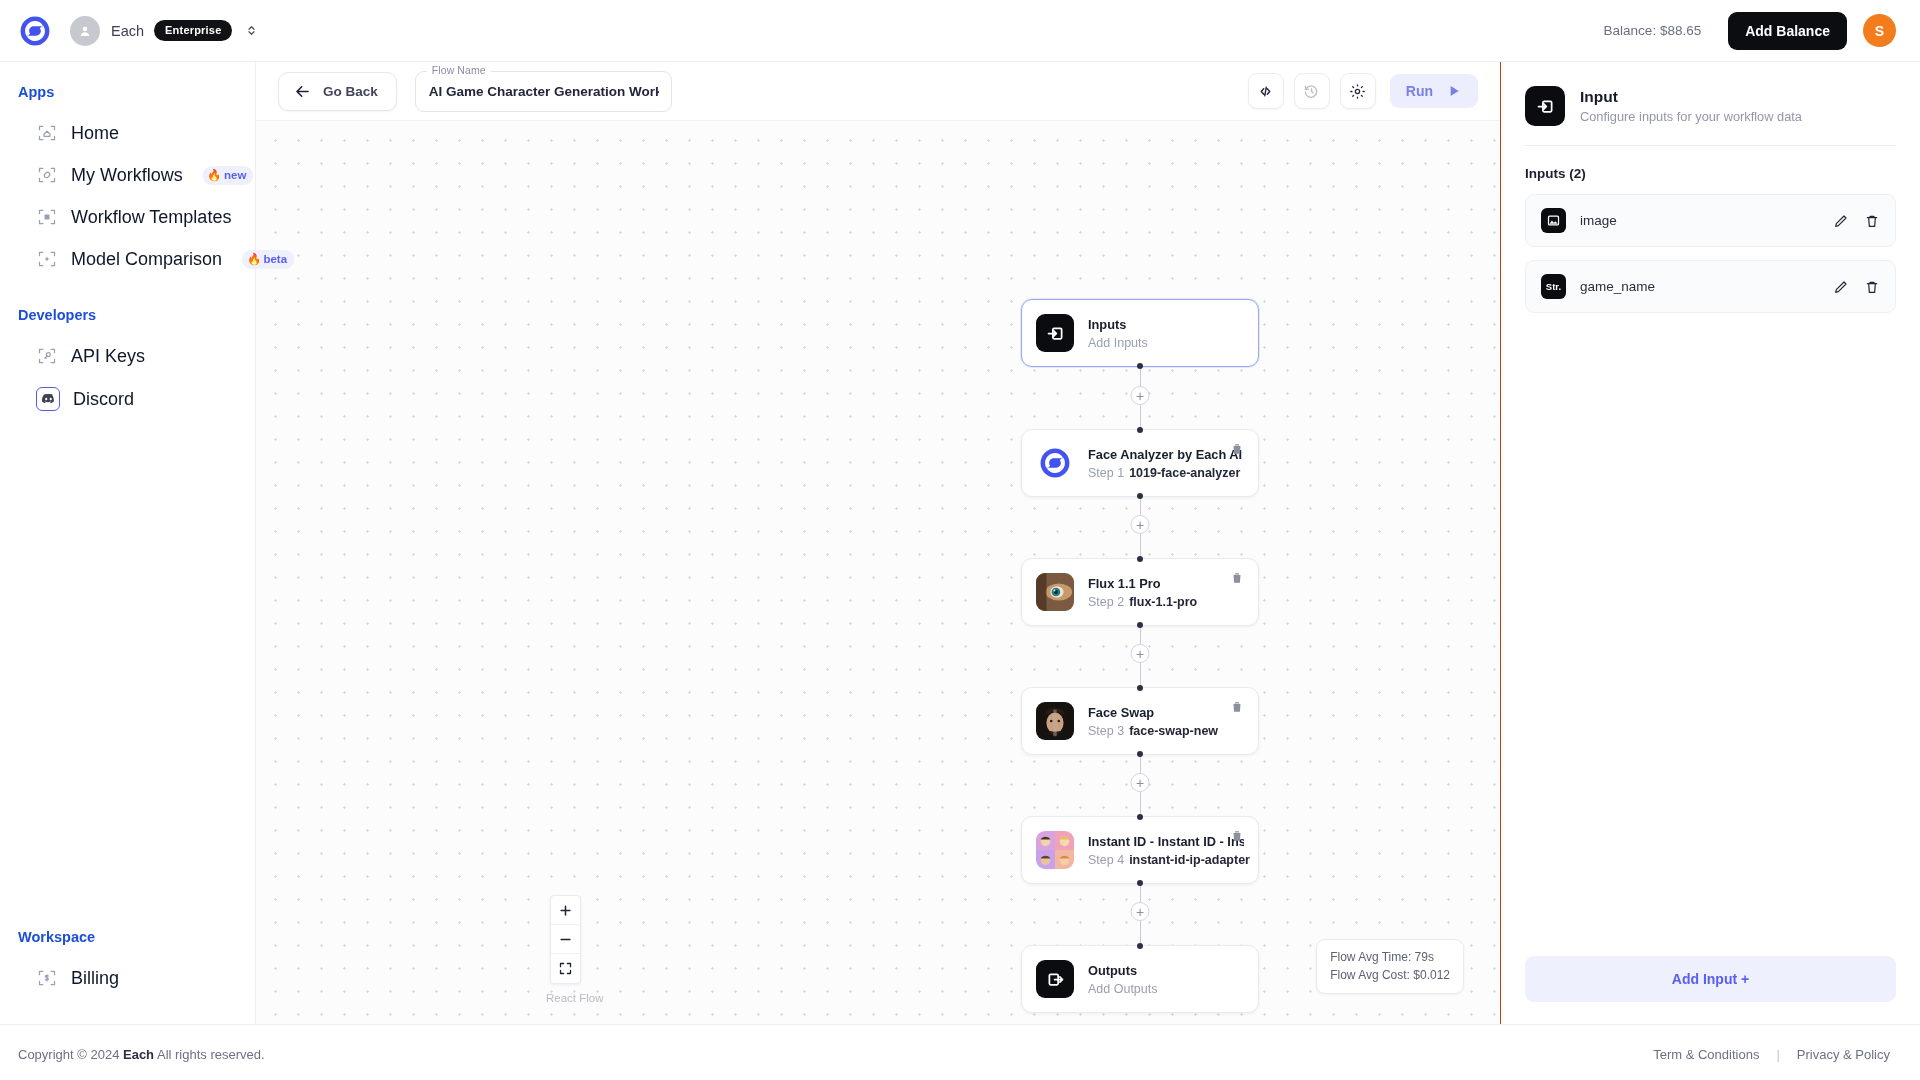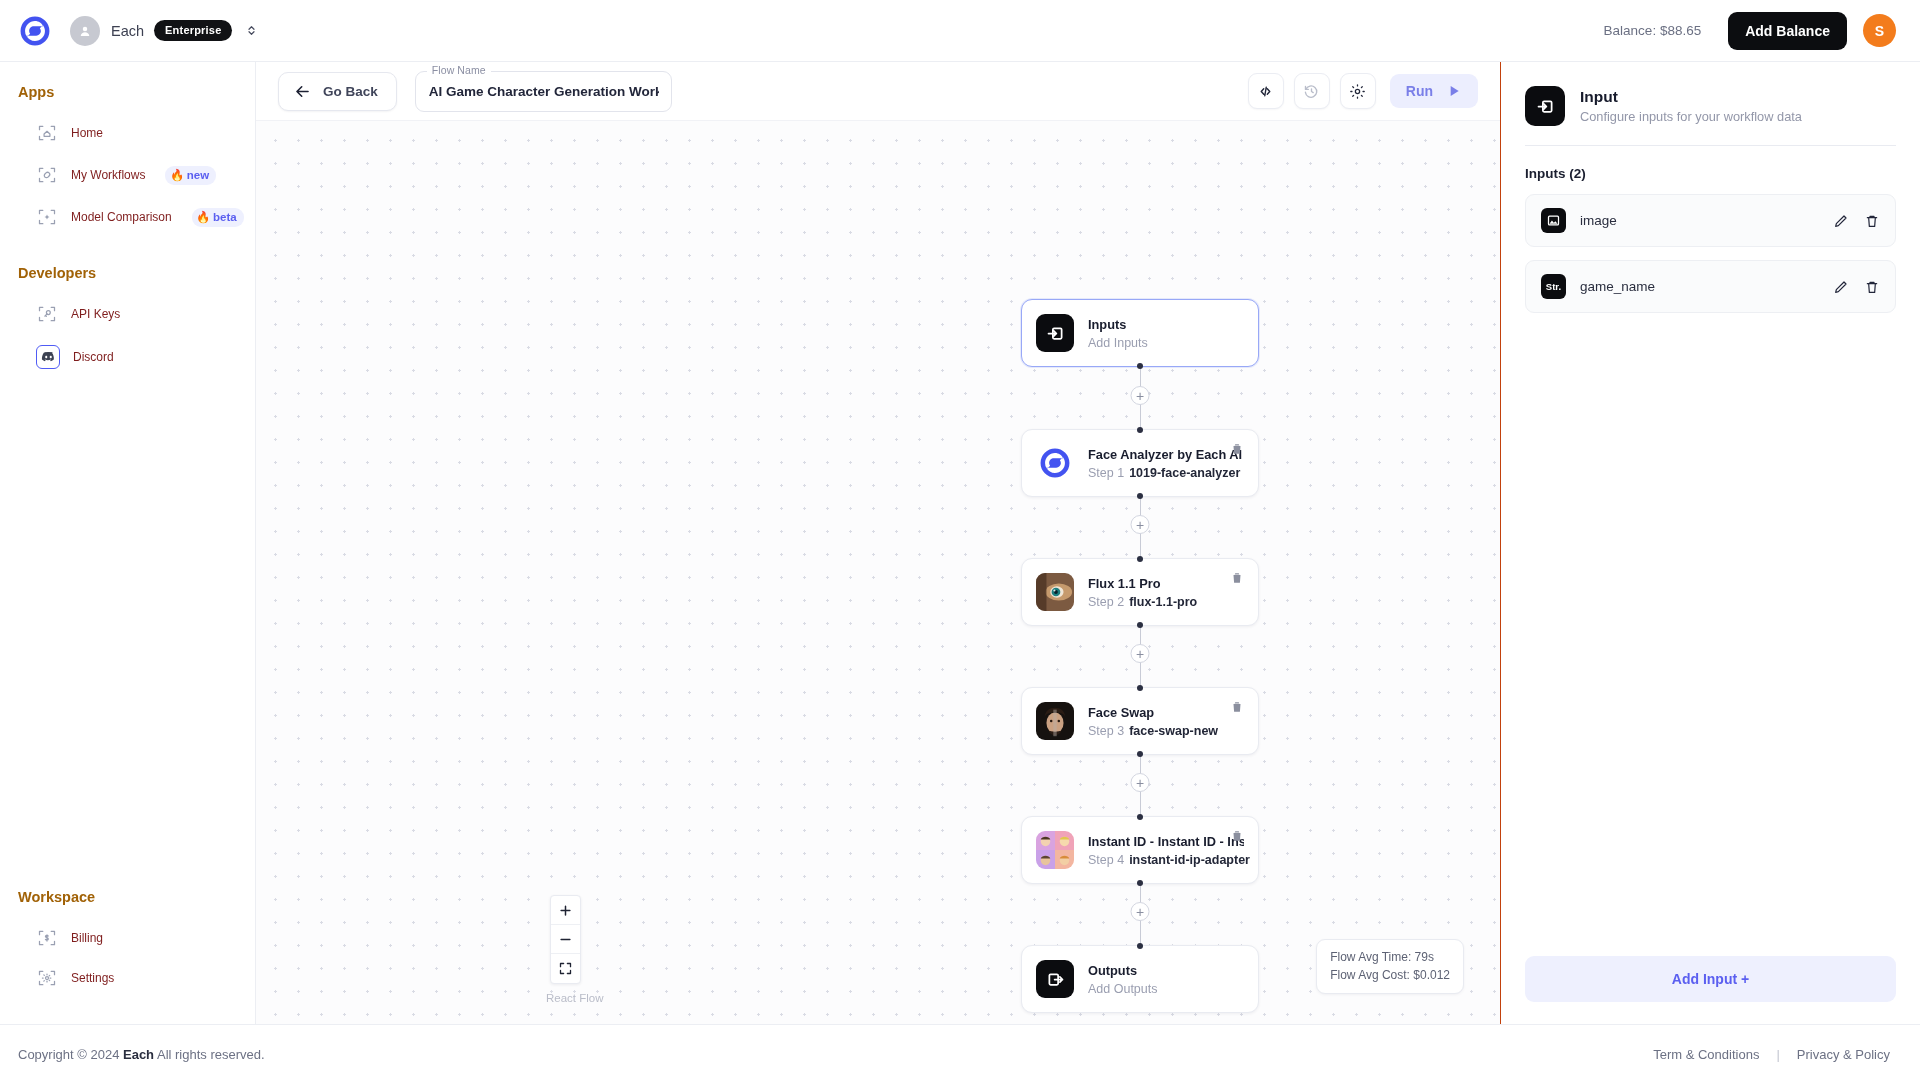--- a/index.html
+++ b/index.html
@@ -54,35 +54,35 @@
   
   .sidebar {
     width: 256px; min-width: 256px;
     background: #fff;
     border-right: 1px solid #eceef3;
     display: flex; flex-direction: column;
     padding-top: 18px;
     position: relative; z-index: 30;
   }
   .nav-section-label {
-    font-size: 14.5px; font-weight: 700; color: #a16207;
+    font-size: 14.5px; font-weight: 700; color: #1d4ed8;
     padding: 0 0 0 18px; margin-bottom: 13px; margin-top: 4px;
   }
   .nav-group { display: flex; flex-direction: column; gap: 2px; }
   .nav-item {
     display: flex; align-items: center; gap: 13px;
     padding: 9px 14px 9px 26px;
     cursor: pointer; border-radius: 8px; margin: 0 10px;
     text-decoration: none;
   }
   .nav-icon { width: 22px; height: 22px; flex: 0 0 auto; display:flex; align-items:center; justify-content:center; }
   .nav-icon.active-box {
     border: 1.6px solid #4f5bf5; border-radius: 6px; width: 24px; height: 24px;
   }
-  .nav-label { font-size: 12px; color: #7f1d1d; white-space: nowrap; }
+  .nav-label { font-size: 18px; color: #0f172a; white-space: nowrap; }
   .pill {
     display: inline-flex; align-items: center; gap: 2px;
     background: #eef0fe; color: #5b5ff0; font-size: 11.5px; font-weight: 700;
     border-radius: 9px; padding: 2px 7px 3px 5px; margin-left: 7px;
   }
   .sidebar-gap { flex: 1 1 auto; }
   .workspace-block { padding-bottom: 26px; }
 
   
   .center { flex: 1 1 auto; display: flex; flex-direction: column; min-width: 0; position: relative; }
@@ -289,20 +289,29 @@
               <path d="M14.5 9.5a2.6 2.6 0 0 0-3.7 0l-1.3 1.3a2.6 2.6 0 0 0 3.7 3.7M9.5 14.5a2.6 2.6 0 0 0 3.7 0l1.3-1.3a2.6 2.6 0 0 0-3.7-3.7"></path>
             </svg>
           </span>
           <span class="nav-label">My Workflows</span>
           <span class="pill">
             <span>🔥</span>
             <span>new</span>
           </span>
         </div>
 
+        <div class="nav-item">
+          <span class="nav-icon">
+            <svg viewBox="0 0 24 24" width="20" height="20" fill="none" stroke="#9aa0b2" stroke-width="1.5" stroke-linecap="round" stroke-linejoin="round">
+              <path d="M3 8V4h4M21 8V4h-4M3 16v4h4M21 16v4h-4"></path>
+              <rect x="9" y="9" width="6" height="6" rx="1" fill="#9aa0b2" stroke="none"></rect>
+            </svg>
+          </span>
+          <span class="nav-label">Workflow Templates</span>
+        </div>
 
         <div class="nav-item">
           <span class="nav-icon">
             <svg viewBox="0 0 24 24" width="20" height="20" fill="none" stroke="#9aa0b2" stroke-width="1.5" stroke-linecap="round" stroke-linejoin="round">
               <path d="M3 8V4h4M21 8V4h-4M3 16v4h4M21 16v4h-4"></path>
               <path d="M12 9l1 2 2 1-2 1-1 2-1-2-2-1 2-1z" fill="#9aa0b2" stroke="none"></path>
             </svg>
           </span>
           <span class="nav-label">Model Comparison</span>
           <span class="pill">
@@ -345,30 +354,20 @@
         <div class="nav-item">
           <span class="nav-icon">
             <svg viewBox="0 0 24 24" width="20" height="20" fill="none" stroke="#9aa0b2" stroke-width="1.5" stroke-linecap="round" stroke-linejoin="round">
               <path d="M3 8V4h4M21 8V4h-4M3 16v4h4M21 16v4h-4"></path>
               <path d="M13.4 9.6c-.4-.5-1-.7-1.6-.7-1 0-1.7.5-1.7 1.3 0 1.9 3.5.9 3.5 2.9 0 .8-.8 1.4-1.8 1.4-.7 0-1.3-.3-1.7-.8M12 8.1v7.6"></path>
             </svg>
           </span>
           <span class="nav-label">Billing</span>
         </div>
 
-        <div class="nav-item">
-          <span class="nav-icon">
-            <svg viewBox="0 0 24 24" width="20" height="20" fill="none" stroke="#9aa0b2" stroke-width="1.5" stroke-linecap="round" stroke-linejoin="round">
-              <path d="M3 8V4h4M21 8V4h-4M3 16v4h4M21 16v4h-4"></path>
-              <circle cx="12" cy="12" r="1.8"></circle>
-              <path d="M12 8.2v-.9M12 16.7v-.9M15.7 12h.9M7.4 12h-.9M14.6 9.4l.6-.6M8.8 15.2l-.6.6M14.6 14.6l.6.6M8.8 8.8l-.6-.6"></path>
-            </svg>
-          </span>
-          <span class="nav-label">Settings</span>
-        </div>
       </div>
     </div>
 
     <div class="center">
 
       <div class="flow-toolbar">
         <button class="go-back-btn">
           <svg viewBox="0 0 24 24" width="19" height="19" fill="none" stroke="#1d2133" stroke-width="2" stroke-linecap="round" stroke-linejoin="round">
             <path d="M19 12H5M11 6l-6 6 6 6"></path>
           </svg>

